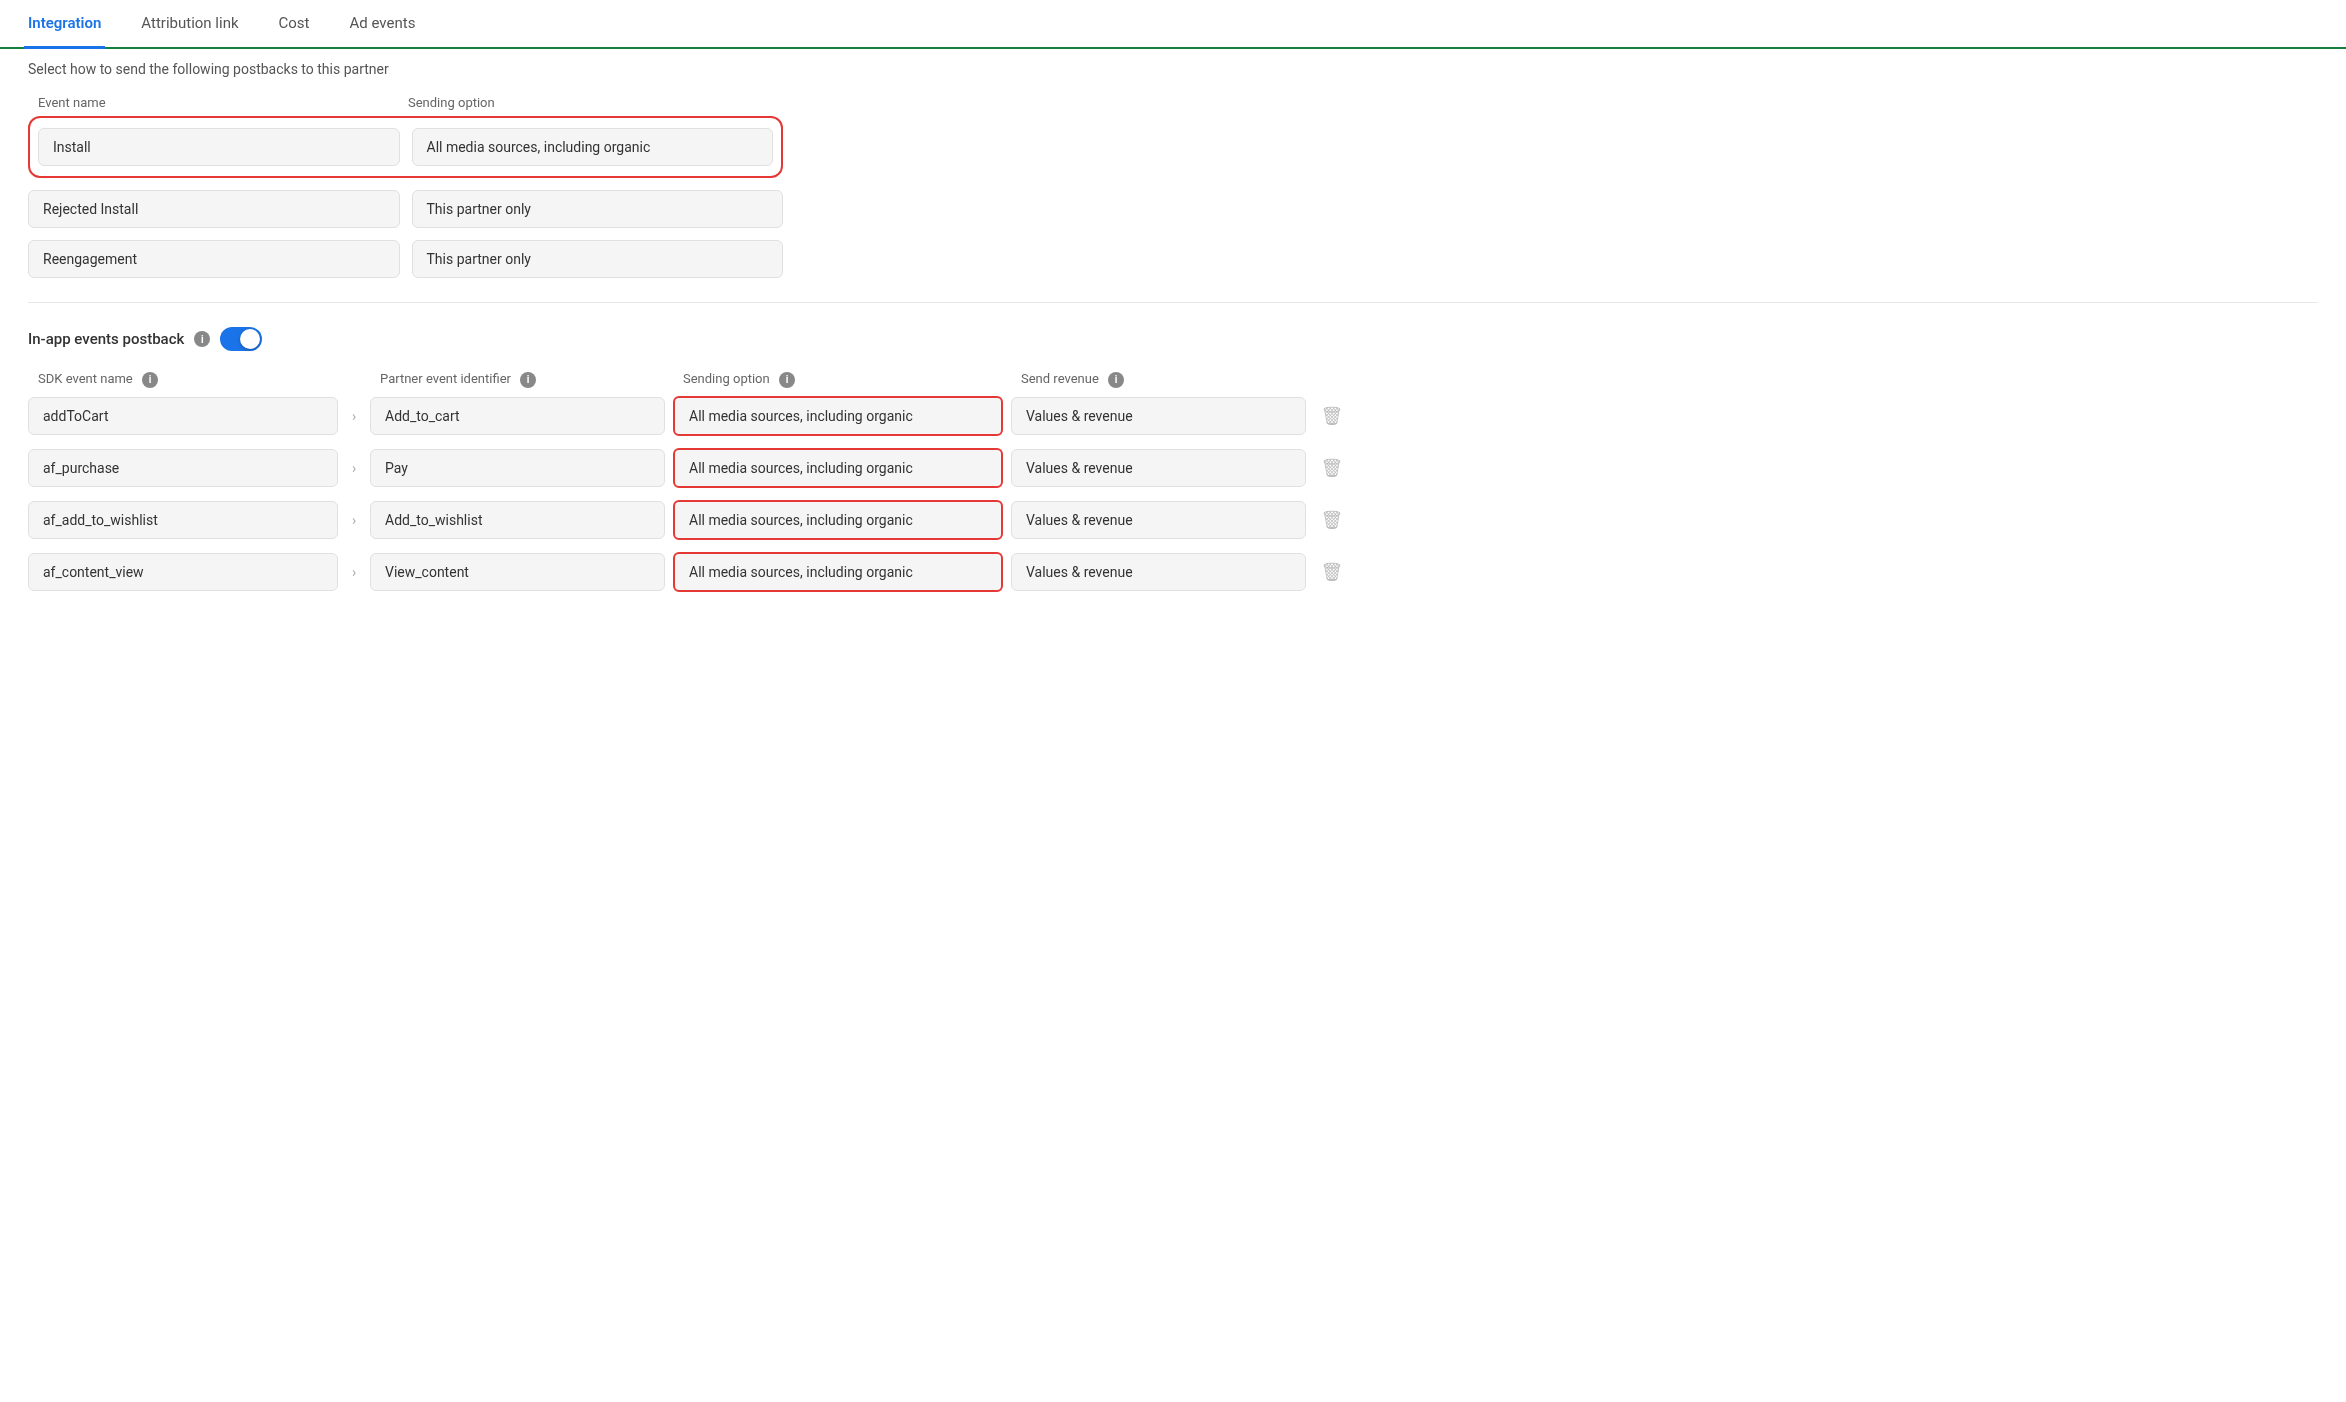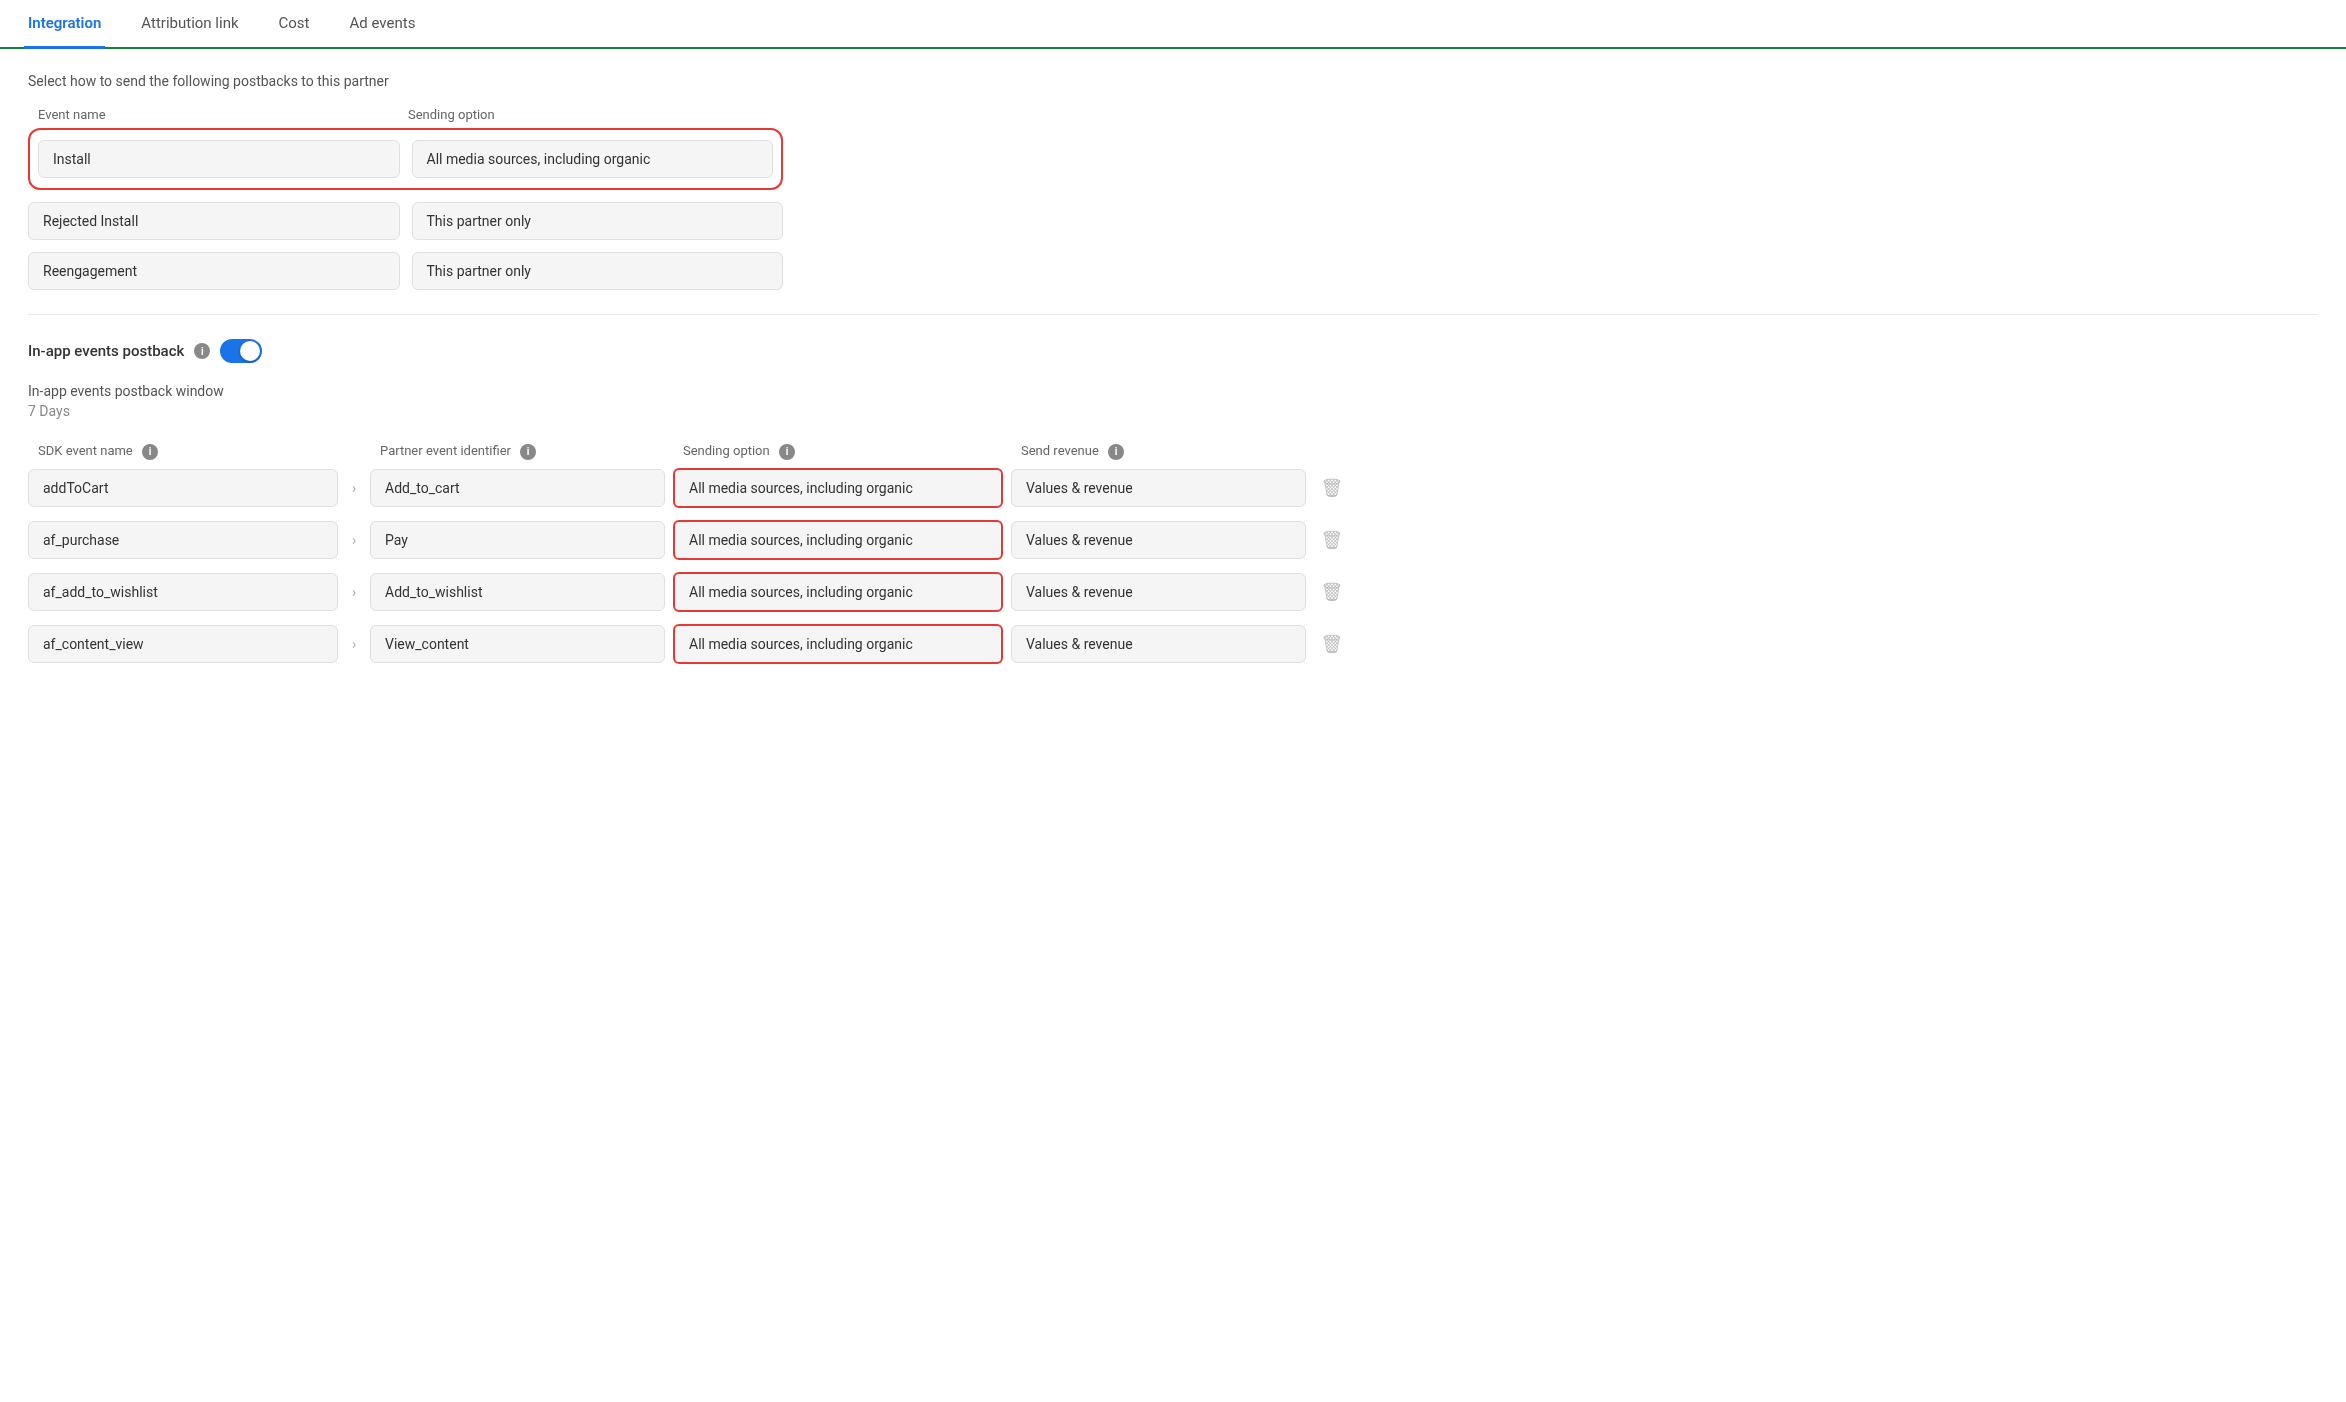--- a/index.html
+++ b/index.html
@@ -24,21 +24,21 @@
       border-bottom: 3px solid transparent;
       margin-bottom: -2px;
     }
     .tab.active {
       color: #1a73e8;
       border-bottom-color: #1a73e8;
       font-weight: 600;
     }
 
     .content {
-      padding: 24px 28px;
+      padding: 12px 28px;
     }
 
     .section-title {
       font-size: 14px;
       color: #555;
       margin-bottom: 18px;
     }
 
     .postback-table {
       width: 100%;
@@ -228,24 +228,20 @@
   </div>
 
   <hr class="divider">
 
   <div class="section-toggle-row">
     <span class="section-toggle-label">In-app events postback</span>
     <span class="info-icon">i</span>
     <div class="toggle"></div>
   </div>
 
-  <div class="postback-window-section">
-    <div class="postback-window-label">In-app events postback window</div>
-    <div class="postback-window-value">7 Days</div>
-  </div>
 
   <div class="event-table-wrapper">
 
     <div class="event-table-header">
       <div class="event-table-header-cell">
         <span>SDK event name</span>
         <span class="info-icon" style="margin-left:6px;">i</span>
       </div>
       <div class="event-table-header-cell"></div>
       <div class="event-table-header-cell">

